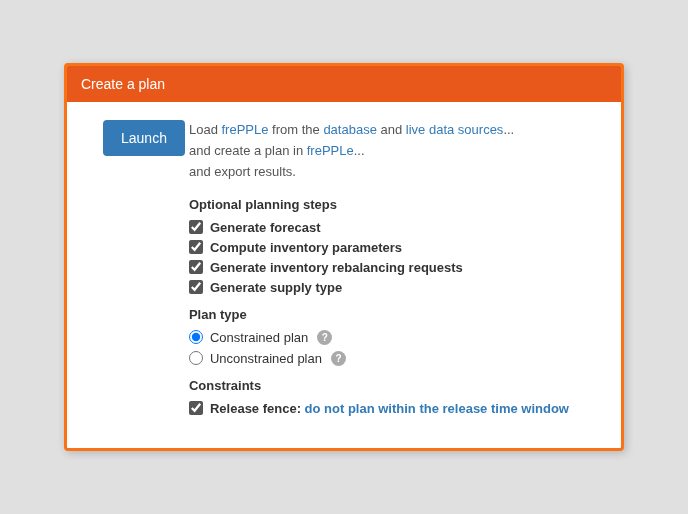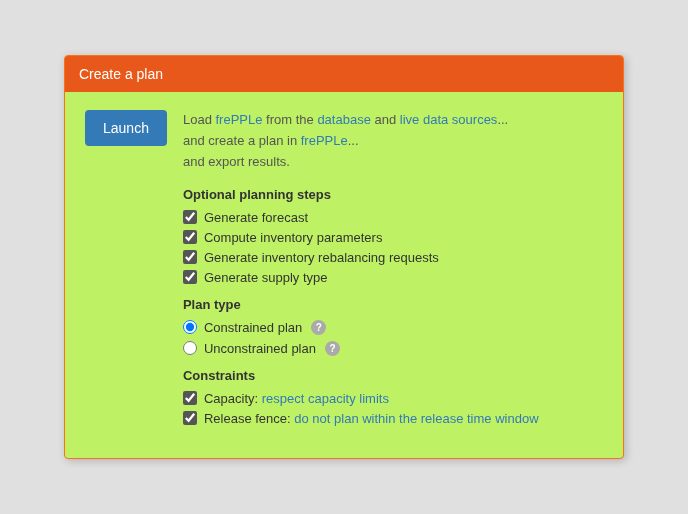--- a/index.html
+++ b/index.html
@@ -8,37 +8,38 @@
       display: flex;
       justify-content: center;
       align-items: center;
       min-height: 514px;
       font-family: Arial, sans-serif;
       font-size: 13px;
       color: #333;
     }
     .dialog {
       width: 560px;
-      background: #bef264;
-      border: 1px solid #f97316;
+      background: #ffffff;
+      border: 3px solid #f97316;
       border-radius: 4px;
       overflow: hidden;
       box-shadow: 2px 2px 8px rgba(0,0,0,0.2);
     }
     .dialog-header {
       background: #e8581a;
       color: #fff;
       padding: 10px 14px;
       font-size: 14px;
       font-weight: normal;
     }
     .dialog-body {
       padding: 18px 24px 20px 20px;
       display: flex;
-      gap: 16px;
+      gap: 4px;
+      margin-left: 16px;
     }
     .launch-btn {
       background: #337ab7;
       color: #fff;
       border: none;
       border-radius: 4px;
       padding: 8px 18px;
       font-size: 14px;
       cursor: pointer;
       white-space: nowrap;
@@ -74,20 +75,21 @@
     }
     .checkbox-item input[type="checkbox"] {
       accent-color: #555;
       width: 14px;
       height: 14px;
       cursor: pointer;
     }
     .checkbox-item label {
       cursor: pointer;
       color: #333;
+      font-weight: bold;
     }
     .radio-group {
       margin-bottom: 12px;
     }
     .radio-item {
       display: flex;
       align-items: center;
       margin-bottom: 6px;
       gap: 7px;
     }
@@ -165,23 +167,19 @@
         <div class="radio-item">
           <input type="radio" id="r2" name="plantype" style="">
           <label for="r2">Unconstrained plan</label>
           <span class="help-icon">?</span>
         </div>
       </div>
 
       <div class="section-title">Constraints</div>
       <div class="checkbox-group">
         <div class="checkbox-item">
-          <input type="checkbox" id="cc1" checked="" style="">
-          <label for="cc1">Capacity: <span class="constraint-link">respect capacity limits</span></label>
-        </div>
-        <div class="checkbox-item">
           <input type="checkbox" id="cc4" checked="" style="">
           <label for="cc4">Release fence: <span class="constraint-link">do not plan within the release time window</span></label>
         </div>
       </div>
     </div>
   </div>
 </div>
 
 </body></html>

